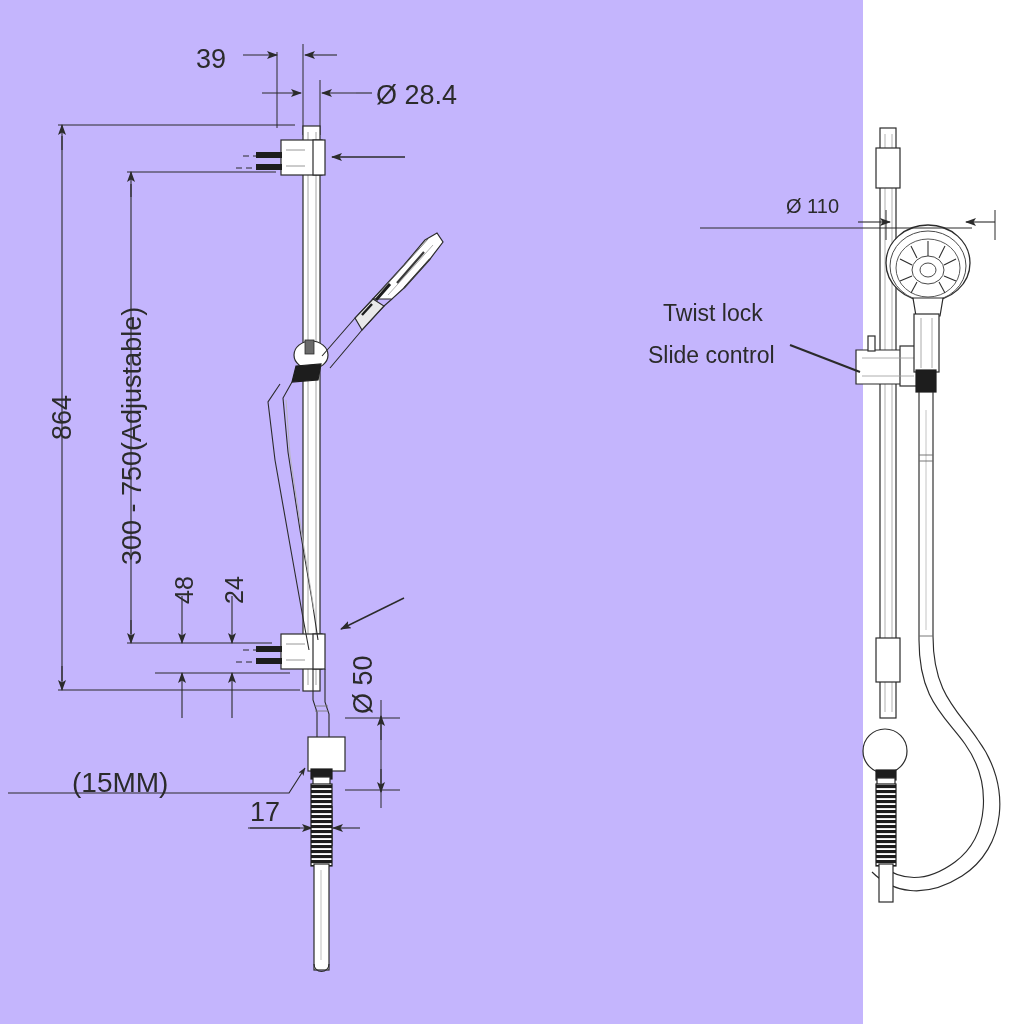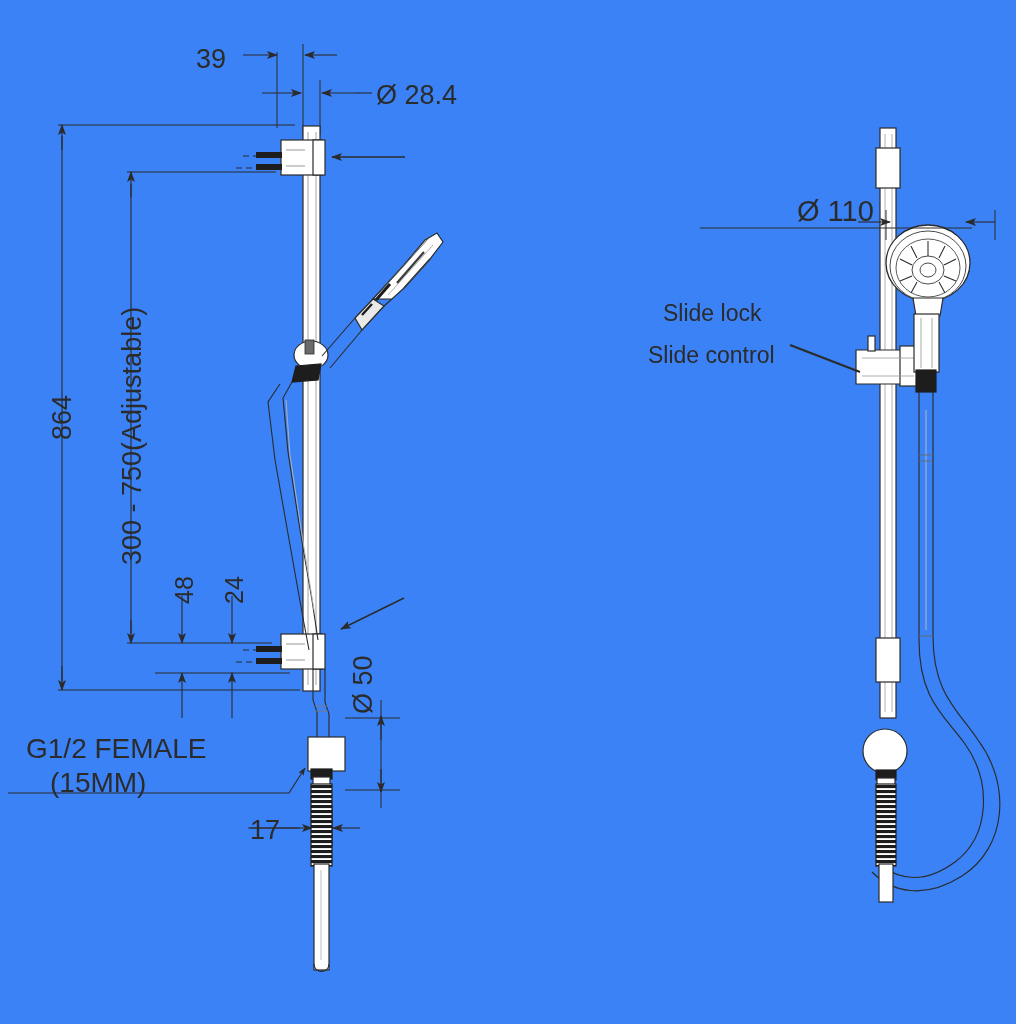--- a/index.html
+++ b/index.html
@@ -1,18 +1,18 @@
 <!DOCTYPE html>
 <html><head>
 <meta charset="utf-8">
 <style>
   html,body{margin:0;padding:0;background:#ffffff;}
   body{width:1024px;height:1024px;overflow:hidden;
        font-family:"Liberation Sans","DejaVu Sans",sans-serif;color:#1a1a1a;}
-  #sheet{position:relative;width:1016px;height:1024px;background:#3b82f6;}
+  #sheet{position:relative;width:863px;height:1024px;background:#c4b5fd;}
   svg.drw{position:absolute;left:0;top:0;width:1024px;height:1024px;}
   .lbl{position:absolute;white-space:nowrap;color:#2b2b2b;
        font-family:"Liberation Sans","DejaVu Sans",sans-serif;}
   .vert{transform-origin:0 0;}
 </style>
 </head>
 <body>
 
 <div id="sheet">
 
@@ -243,27 +243,26 @@
   <div class="lbl vert" style="left:47px;top:440px;font-size:27px;transform:rotate(-90deg);">864</div>
 
   <div class="lbl vert" style="left:117px;top:565px;font-size:27px;transform:rotate(-90deg);">300 - 750(Adjustable)</div>
 
   <div class="lbl vert" style="left:170px;top:604px;font-size:25px;transform:rotate(-90deg);">48</div>
 
   <div class="lbl vert" style="left:220px;top:604px;font-size:25px;transform:rotate(-90deg);">24</div>
 
   <div class="lbl vert" style="left:348px;top:714px;font-size:27px;transform:rotate(-90deg);">Ø 50</div>
 
-  <div class="lbl" style="left:250px;top:797px;font-size:27px;margin-top:18px;">17</div>
-
-
-
-  <div class="lbl" style="left:26px;top:733px;font-size:28px;">G1/2 FEMALE</div>
-
-  <div class="lbl" style="left:50px;top:767px;font-size:28px;">(15MM)</div>
-
-  <div class="lbl" style="left:786px;top:195px;font-size:29px;margin-left:11px;">Ø 110</div>
-
-  <div class="lbl" style="left:663px;top:300px;font-size:23px;">Slide lock</div>
+  <div class="lbl" style="left:250px;top:797px;font-size:27px;">17</div>
+
+
+
+
+  <div class="lbl" style="left:72px;top:767px;font-size:28px;">(15MM)</div>
+
+  <div class="lbl" style="left:786px;top:195px;font-size:20px;">Ø 110</div>
+
+  <div class="lbl" style="left:663px;top:300px;font-size:23px;">Twist lock</div>
 
   <div class="lbl" style="left:648px;top:342px;font-size:23px;">Slide  control</div>
 
 </div>
 
 </body></html>

